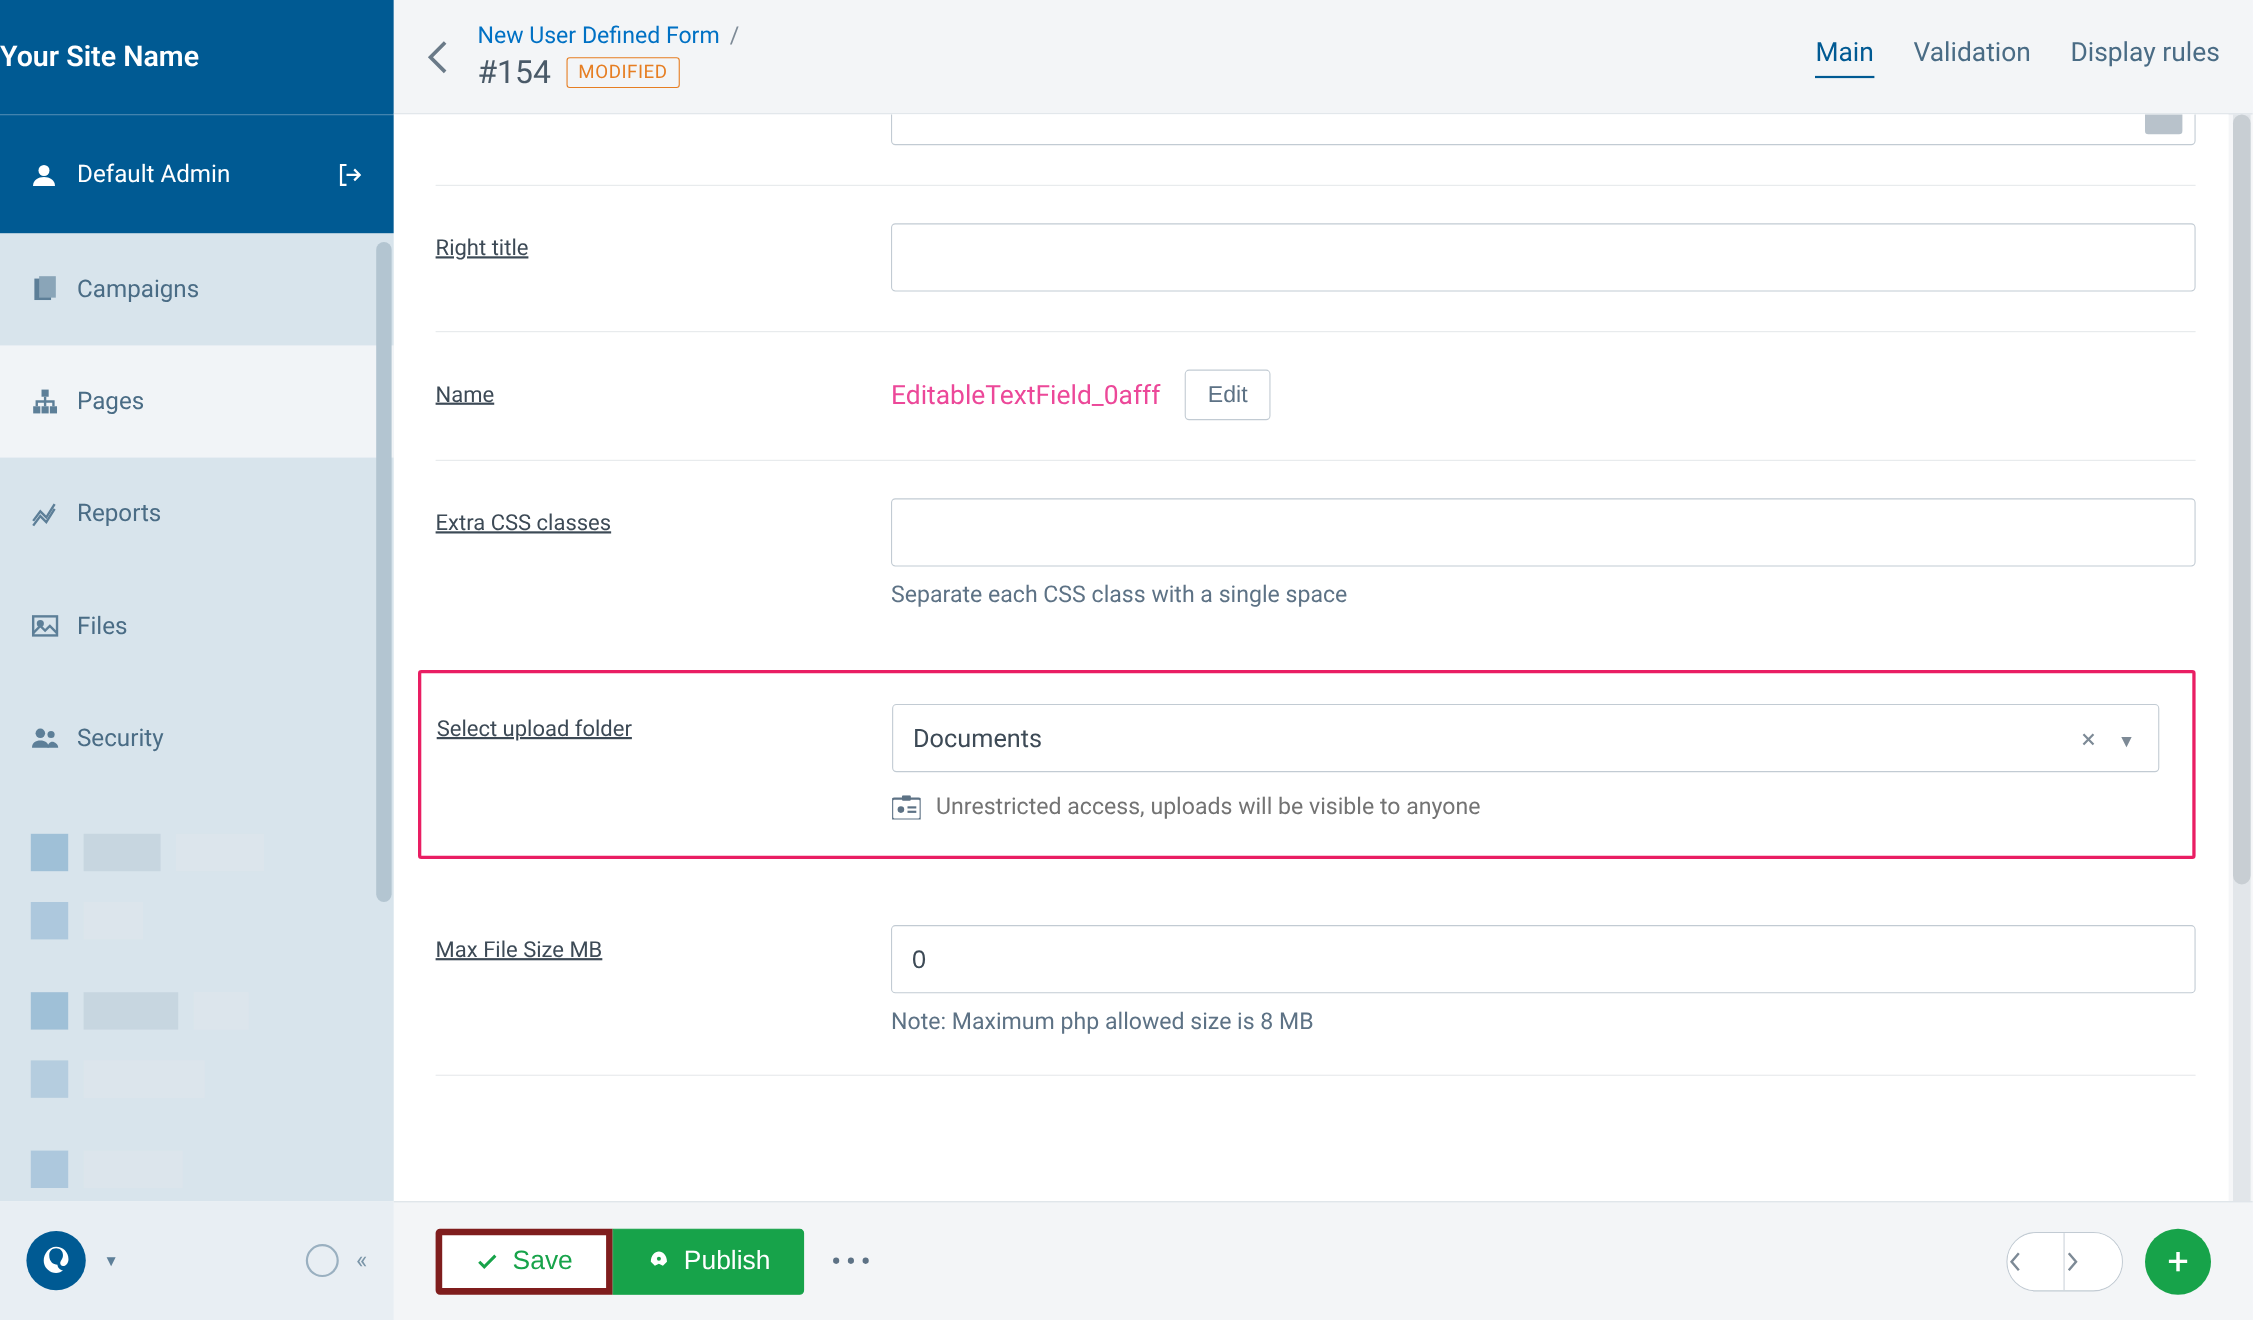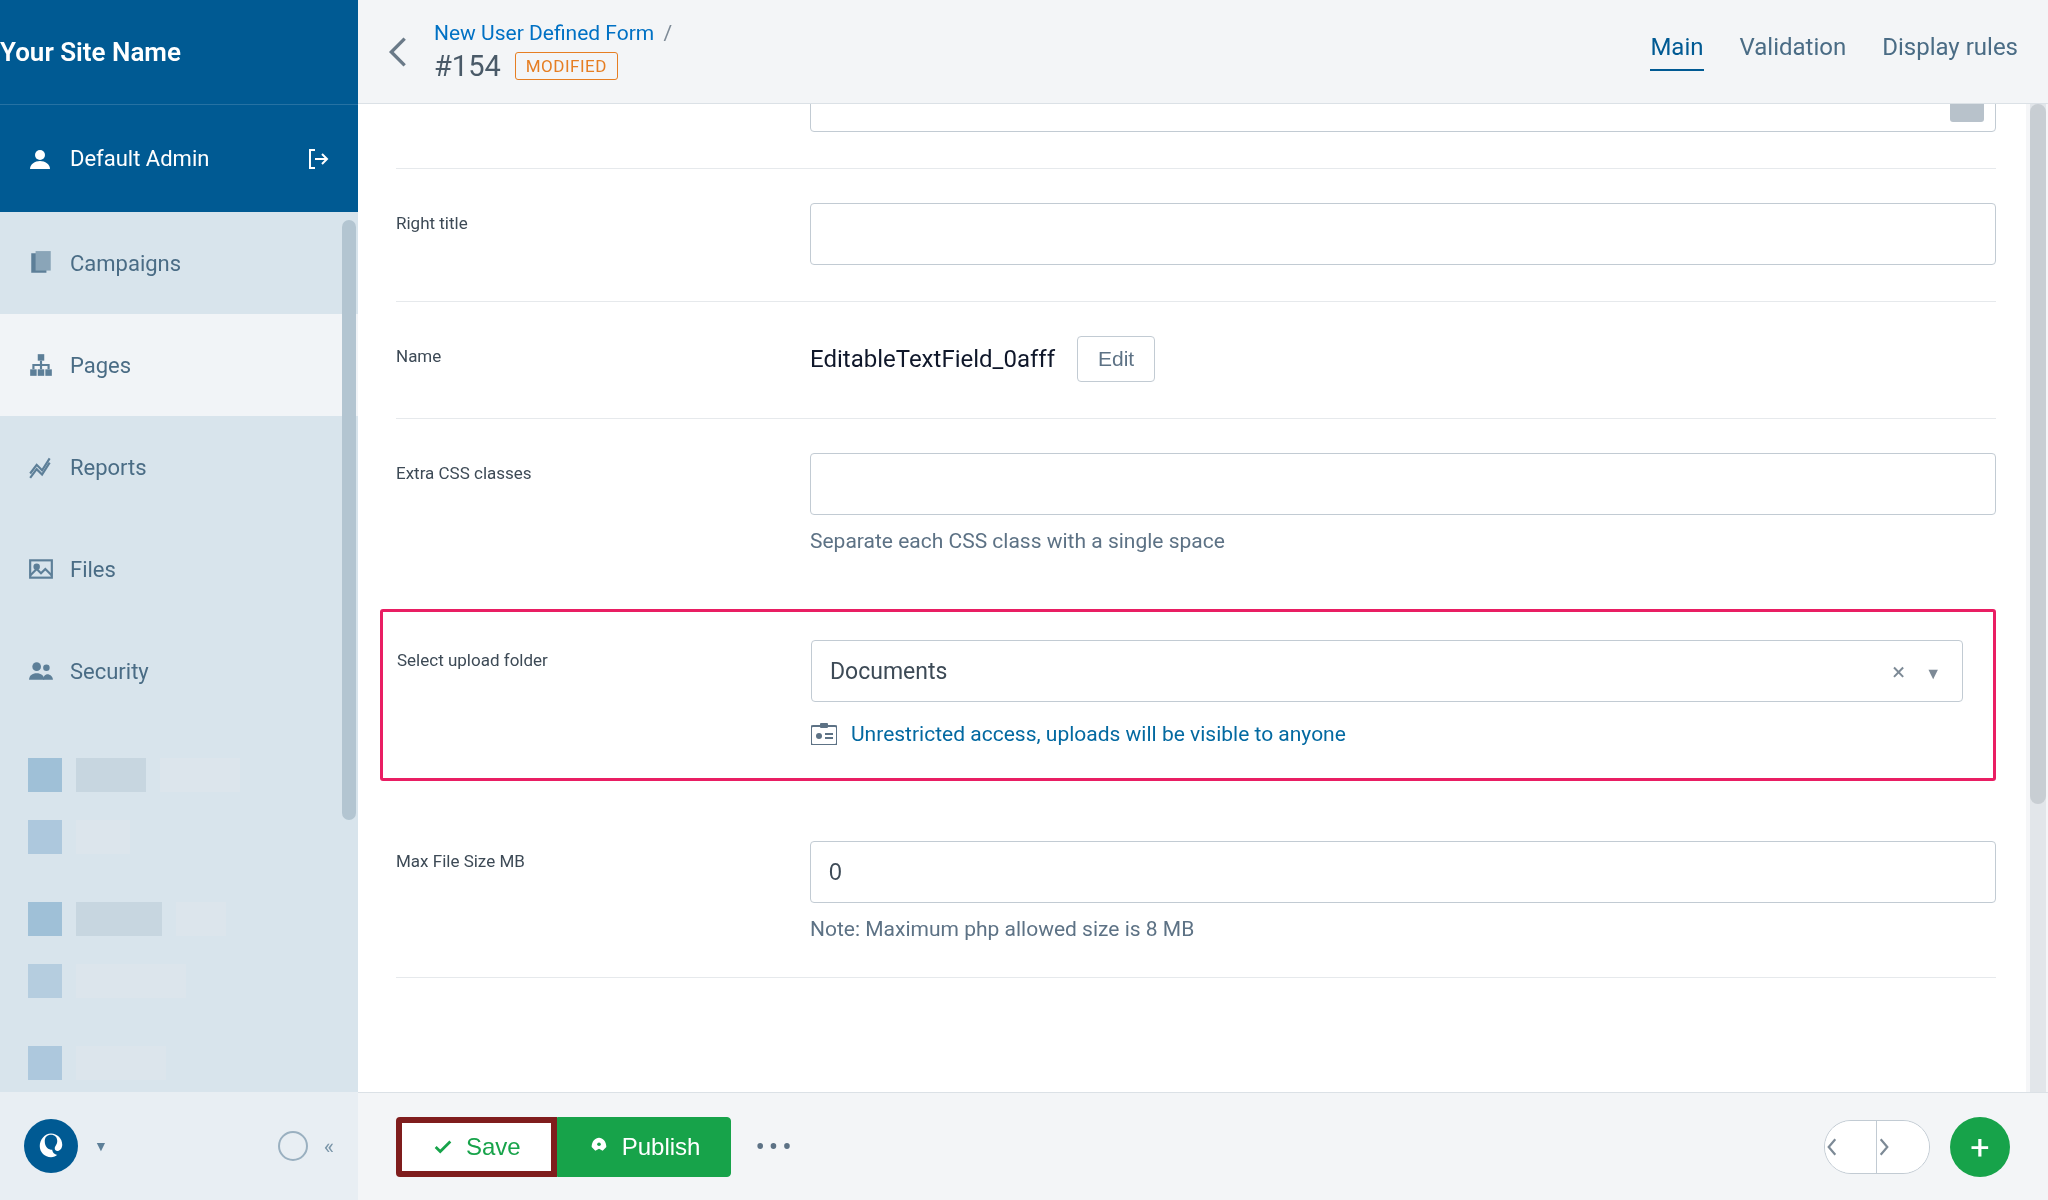--- a/index.html
+++ b/index.html
@@ -47,43 +47,43 @@
 .top-tabs .tab.active { color: #005a93; border-bottom: 2px solid #005a93; }
 
 
 .main { position: absolute; left: 358px; top: 104px; right: 22px; bottom: 108px; overflow: hidden; background: #fff; padding-left: 38px; padding-right: 30px; }
 .main-scroll { position: absolute; top: 104px; right: 2px; width: 16px; height: 988px; background: #e2e6ea; }
 .main-scroll-thumb { width: 100%; height: 700px; background: #c8ced3; border-radius: 8px; margin-top: 0; }
 
 
 .field-row { display: flex; border-bottom: 1px solid #e6e9ec; padding: 34px 0 36px 0; }
 .field-row.no-border { border-bottom: none; }
-.field-label { width: 414px; font-size: 17px; color: #3d4a56; padding-top: 10px; }
+.field-label { width: 414px; font-size: 20px; color: #3d4a56; padding-top: 10px; text-decoration: underline; }
 .field-body { flex: 1; }
 .text-input { width: 100%; height: 62px; border: 1px solid #c2cbd3; border-radius: 4px; font-size: 23px; padding: 0 18px; color: #3d4a56; background: #fff; }
 .help-text { margin-top: 14px; font-size: 21px; color: #5d7285; }
 
 .cutoff-input { margin-top: -46px; display: flex; }
 .cutoff-input .field-body .text-input { height: 40px; }
 .cutoff-input .field-body { position: relative; }
 .cutoff-badge { position: absolute; right: 12px; top: 6px; width: 34px; height: 24px; background: #b8c2cb; border-radius: 3px; }
 
 
 .name-body { display: flex; align-items: center; gap: 22px; }
-.name-text { font-size: 24px; color: #0f172a; text-align: right; }
+.name-text { font-size: 24px; color: #ec4899; text-align: right; }
 .edit-btn { border: 1px solid #c2cbd3; background: #fff; padding: 10px 20px; font-size: 21px; color: #5d7285; border-radius: 4px; cursor: pointer; }
 
 
 .highlight-box { border: 3px solid #e91e63; border-radius: 3px; padding: 28px 30px 32px 14px; margin: 20px 0 26px -16px; }
 .highlight-box .field-row { border-bottom: none; padding: 0; }
 .select-wrap { position: relative; }
 .select-input { width: 100%; height: 62px; border: 1px solid #c2cbd3; border-radius: 4px; font-size: 23px; padding: 0 18px; color: #3d4a56; background: #fff; display: flex; align-items: center; }
 .select-clear { position: absolute; right: 58px; top: 18px; color: #7d8a96; font-size: 24px; cursor: pointer; }
 .select-caret { position: absolute; right: 22px; top: 24px; color: #7d8a96; font-size: 16px; }
-.warn-row { display: flex; align-items: center; gap: 14px; margin-top: 20px; color: #0369a1; font-size: 21px; }
+.warn-row { display: flex; align-items: center; gap: 14px; margin-top: 20px; color: #737373; font-size: 21px; }
 .warn-icon { width: 26px; height: 22px; }
 
 
 .action-bar { position: absolute; left: 358px; right: 0; bottom: 0; height: 108px; background: #f3f5f7; border-top: 1px solid #dbe1e6; display: flex; align-items: center; padding: 0 38px; }
 .save-btn { height: 60px; border: 6px solid #7f1d1d; background: #fff; color: #17a34a; font-size: 24px; padding: 0 30px; border-radius: 4px 0 0 4px; display: inline-flex; align-items: center; gap: 12px; cursor: pointer; }
 .publish-btn { height: 60px; border: 1px solid #17a34a; background: #17a34a; color: #fff; font-size: 24px; padding: 0 30px; border-radius: 0 4px 4px 0; display: inline-flex; align-items: center; gap: 12px; cursor: pointer; }
 .more-dots { margin-left: 24px; color: #5d7285; font-size: 28px; letter-spacing: 4px; cursor: pointer; }
 .ab-spacer { flex: 1; }
 .pager { display: inline-flex; border: 1px solid #c2cbd3; border-radius: 30px; overflow: hidden; }
 .pager button { width: 52px; height: 52px; background: #fff; border: none; color: #7d8a96; font-size: 22px; cursor: pointer; }

